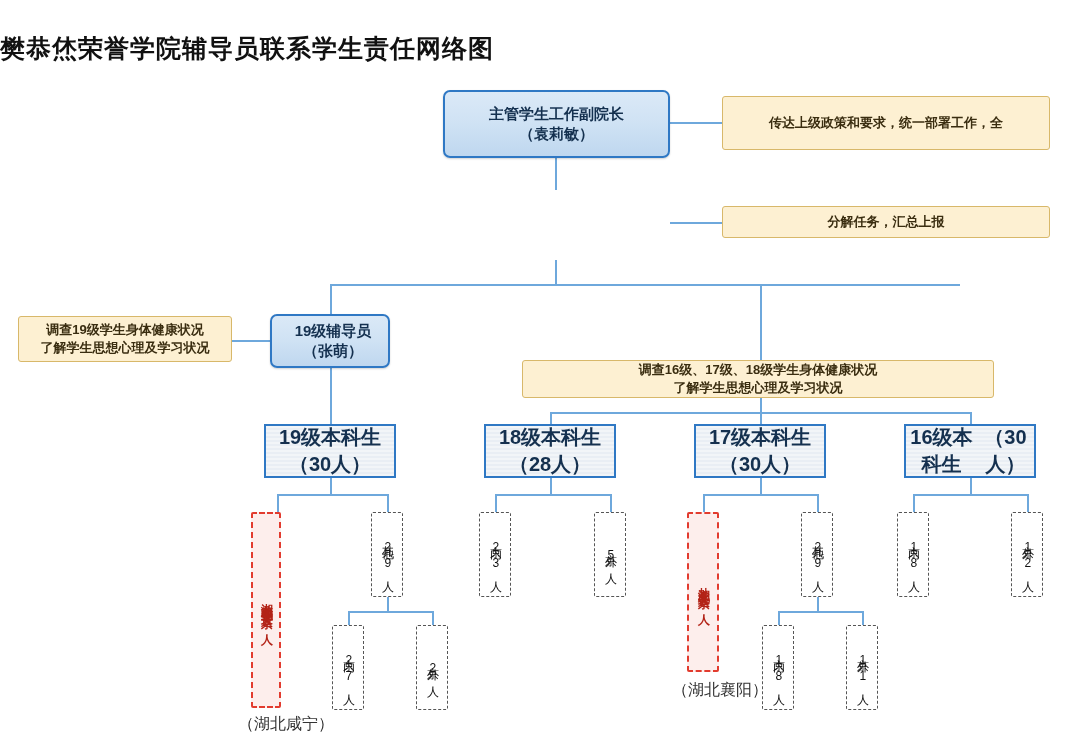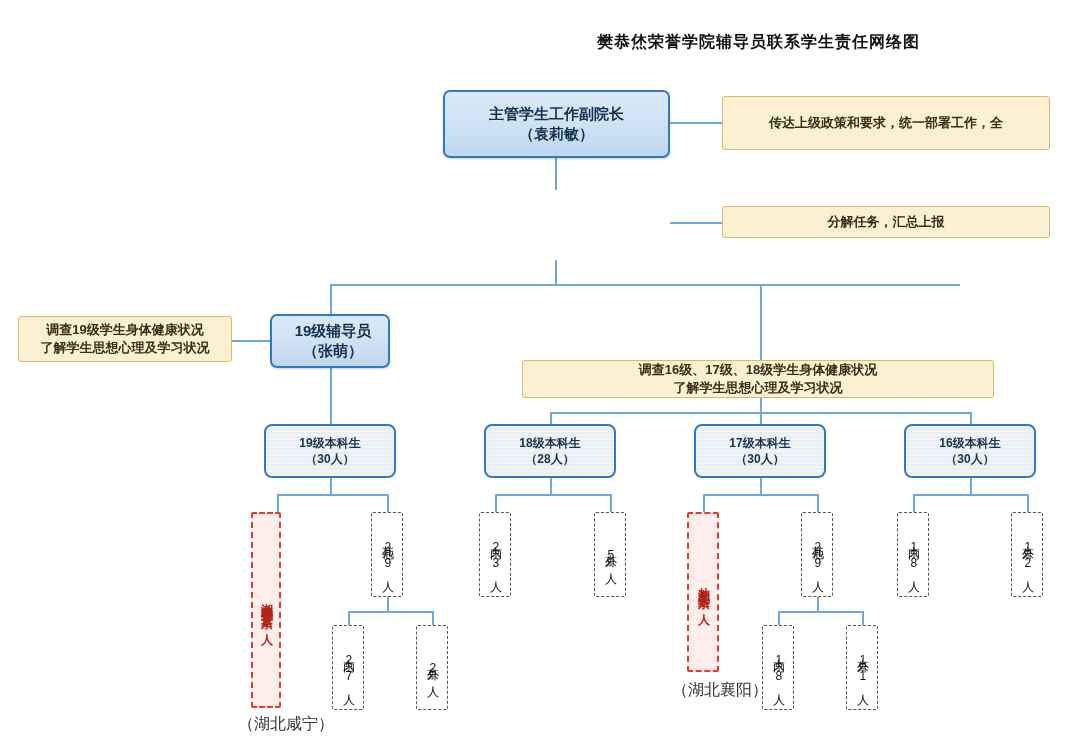--- a/index.html
+++ b/index.html
@@ -6,44 +6,44 @@
   body{
     width:1080px;height:753px;
     background:#ffffff;
     font-family:"Liberation Sans","DejaVu Sans",sans-serif;
     color:#1a1a1a;
     overflow:hidden;
     position:relative;
   }
   #stage{position:absolute;left:0;top:0;width:1080px;height:753px;}
   .title{
-    position:absolute;left:0;top:32px;width:920px;text-align:right;
-    font-size:16px;font-weight:bold;letter-spacing:1px;color:#111;
+    position:absolute;left:0;top:32px;width:920px;text-align:left;
+    font-size:25px;font-weight:bold;letter-spacing:1px;color:#111;
   }
   
   .node{
     position:absolute;box-sizing:border-box;
     display:flex;align-items:center;justify-content:center;
     text-align:center;line-height:1.35;
   }
   
   .blue{
     background:linear-gradient(180deg,#dbe9f7 0%,#cfe2f4 50%,#bfd7ef 100%);
     border:2px solid #2f78c4;
     border-radius:7px;
     font-weight:bold;font-size:15px;color:#14304f;
     box-shadow:0 1px 2px rgba(0,0,0,.18);
   }
   
   .grey{
     background:
       repeating-linear-gradient(0deg,#f2f5f8 0px,#f2f5f8 2px,#e9eef4 2px,#e9eef4 4px);
     border:2px solid #2f78c4;
-    border-radius:8px;
-    font-weight:bold;font-size:12px;color:#14304f;
+    border-radius:0;
+    font-weight:bold;font-size:20px;color:#14304f;
   }
   
   .yellow{
     background:#fdf0d2;
     border:1px solid #d8b86a;
     border-radius:3px;
     font-size:13px;font-weight:bold;color:#3a2d10;
     padding:4px 8px;
   }
   .yellow .hl{color:#cc0000;}
@@ -173,21 +173,21 @@
   <div class="node grey" style="left:484px;top:424px;width:132px;height:54px;flex-direction:column;">
     <span class="multiline">18级本科生</span>
     <span class="multiline">（28人）</span>
   </div>
 
   <div class="node grey" style="left:694px;top:424px;width:132px;height:54px;flex-direction:column;">
     <span class="multiline">17级本科生</span>
     <span class="multiline">（30人）</span>
   </div>
 
-  <div class="node grey" style="left:904px;top:424px;width:132px;height:54px;flex-direction:column;">
+  <div class="node grey" style="left:904px;top:424px;width:132px;height:54px;flex-direction:row;">
     <span class="multiline">16级本科生</span>
     <span class="multiline">（30人）</span>
   </div>
 
   <div class="node leaf red" style="left:251px;top:512px;width:30px;height:196px;">
     <span>湖北籍在鄂未返京1人</span>
   </div>
   <div class="caption" style="left:238px;top:714px;">（湖北咸宁）</div>
 
   <div class="node leaf" style="left:371px;top:512px;width:32px;height:85px;">

